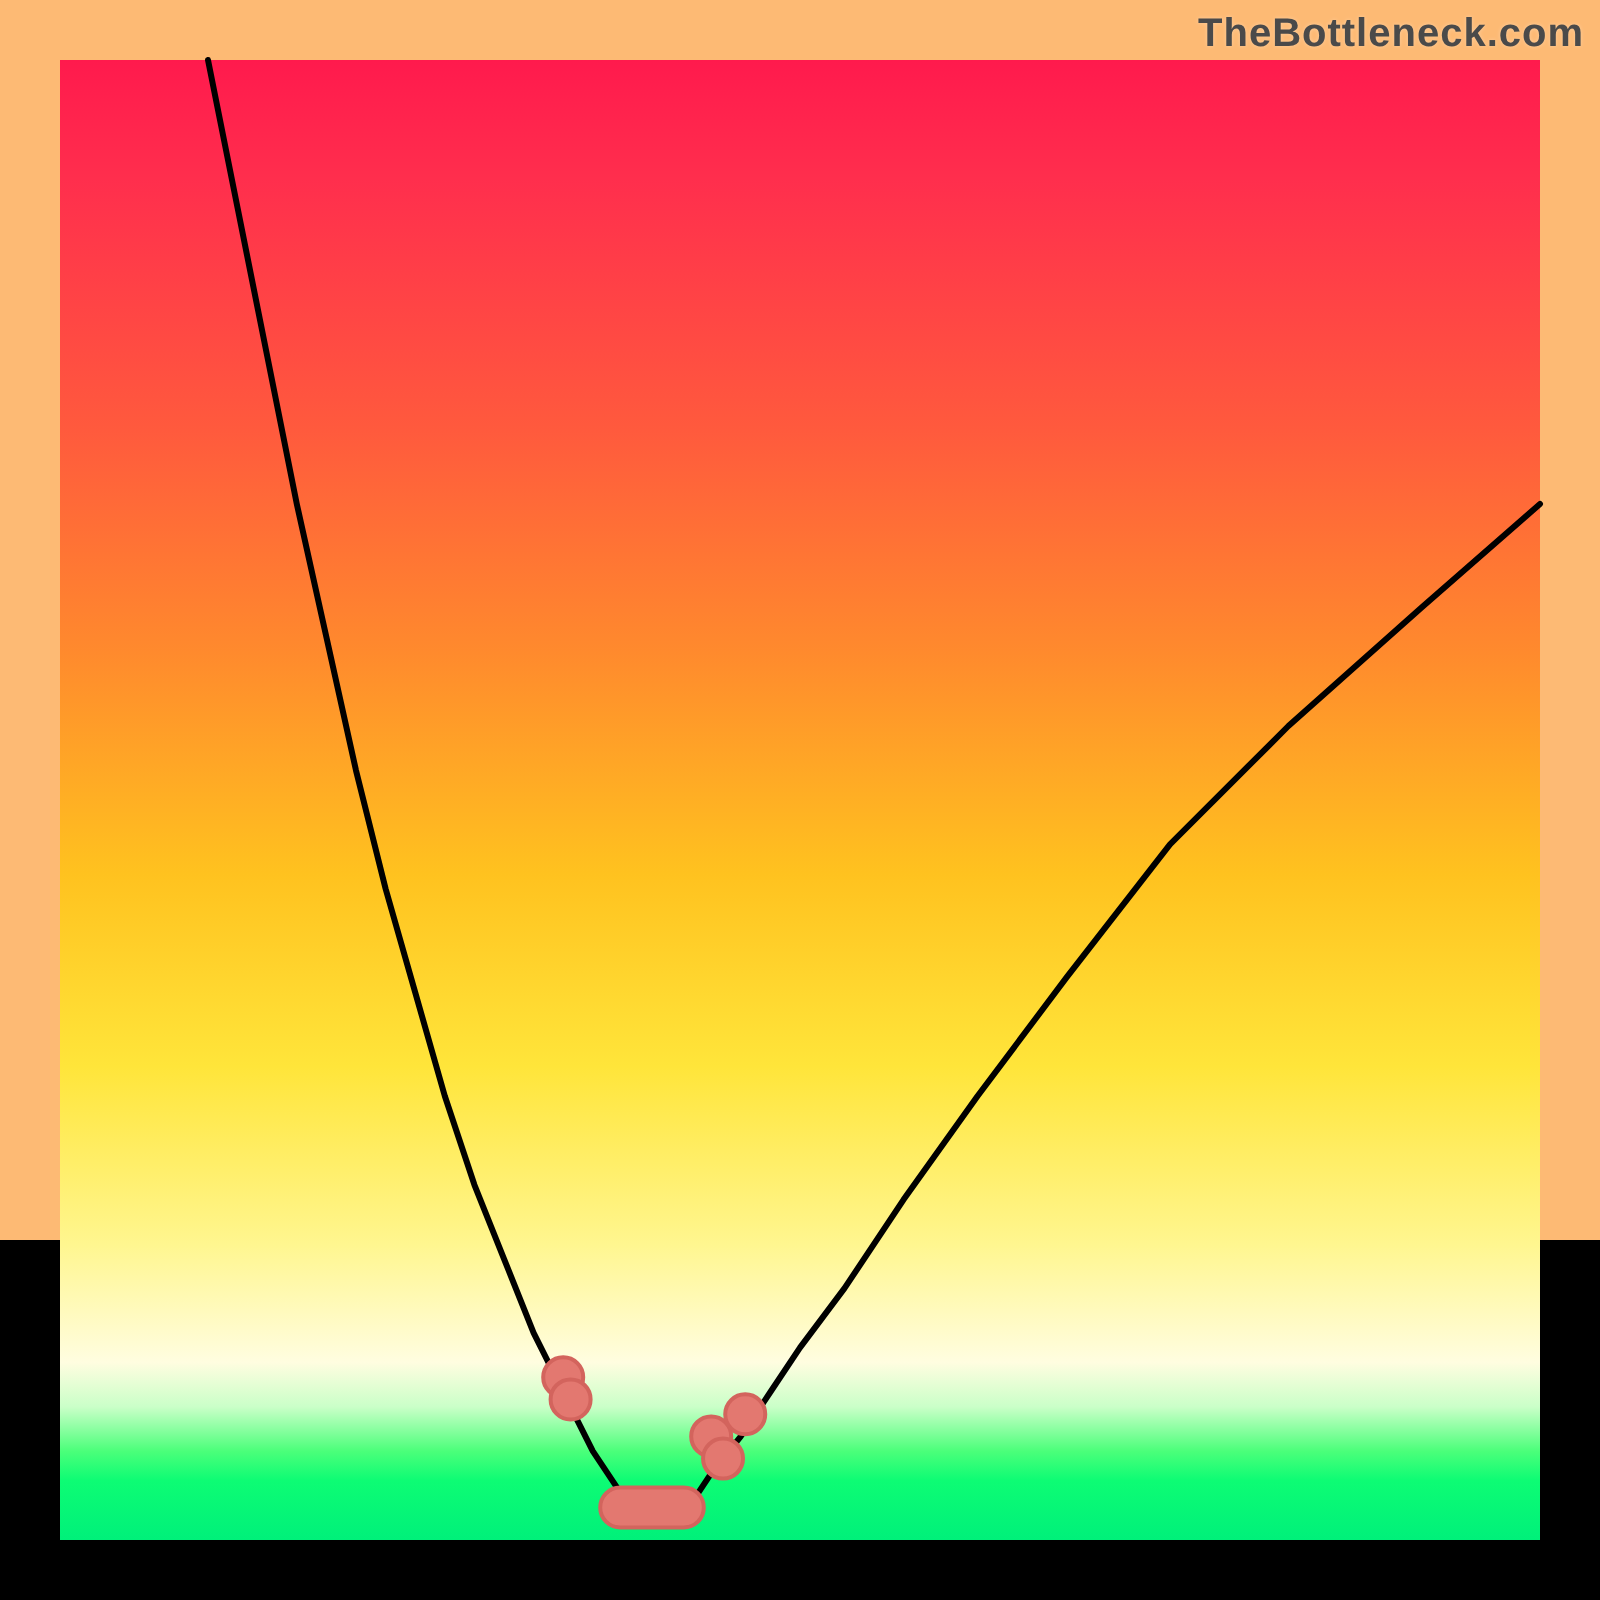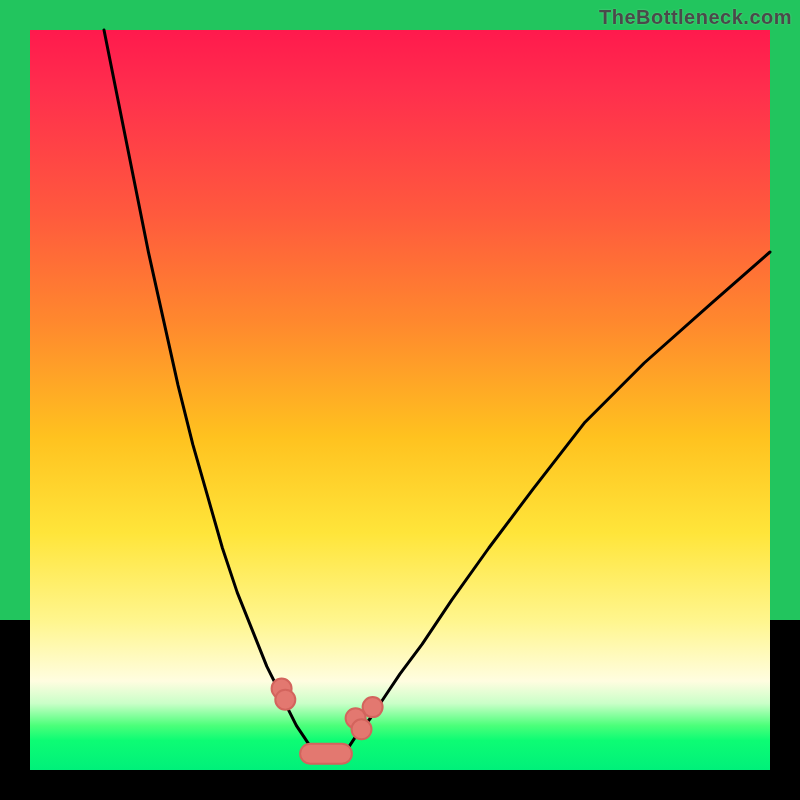--- a/index.html
+++ b/index.html
@@ -10,21 +10,21 @@
     background: #000;
     overflow: hidden;
     font-family: Arial, Helvetica, sans-serif;
   }
   .canvas {
     position: absolute;
     left: 0;
     top: 0;
     width: 800px;
     height: 620px;
-    background: #22c55e;
+    background: #fdba74;
   }
   .plot-area {
     position: absolute;
     left: 30px;
     top: 30px;
     width: 740px;
     height: 740px;
     
     background: linear-gradient(
       to bottom,

